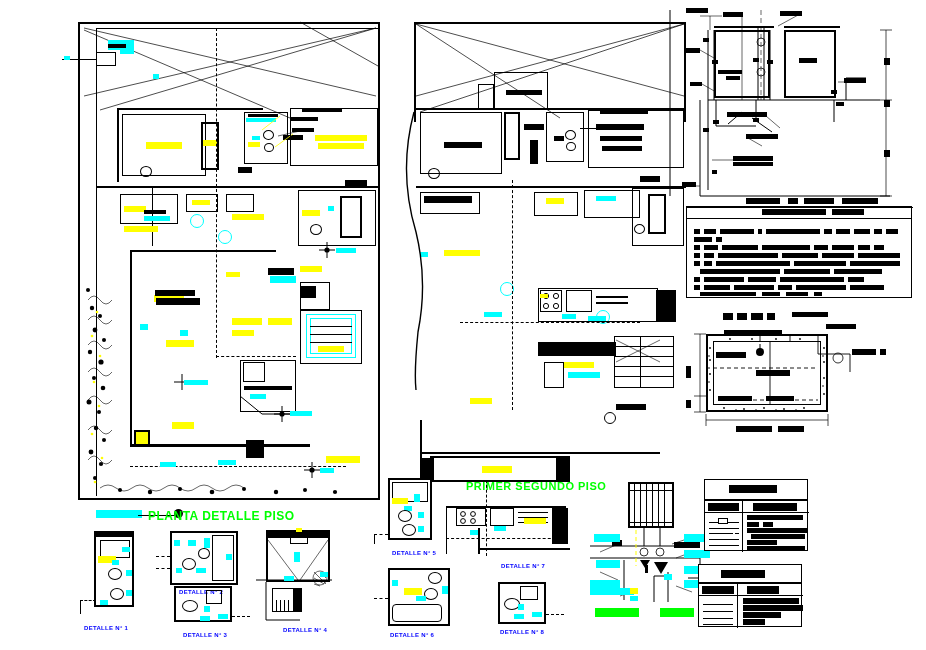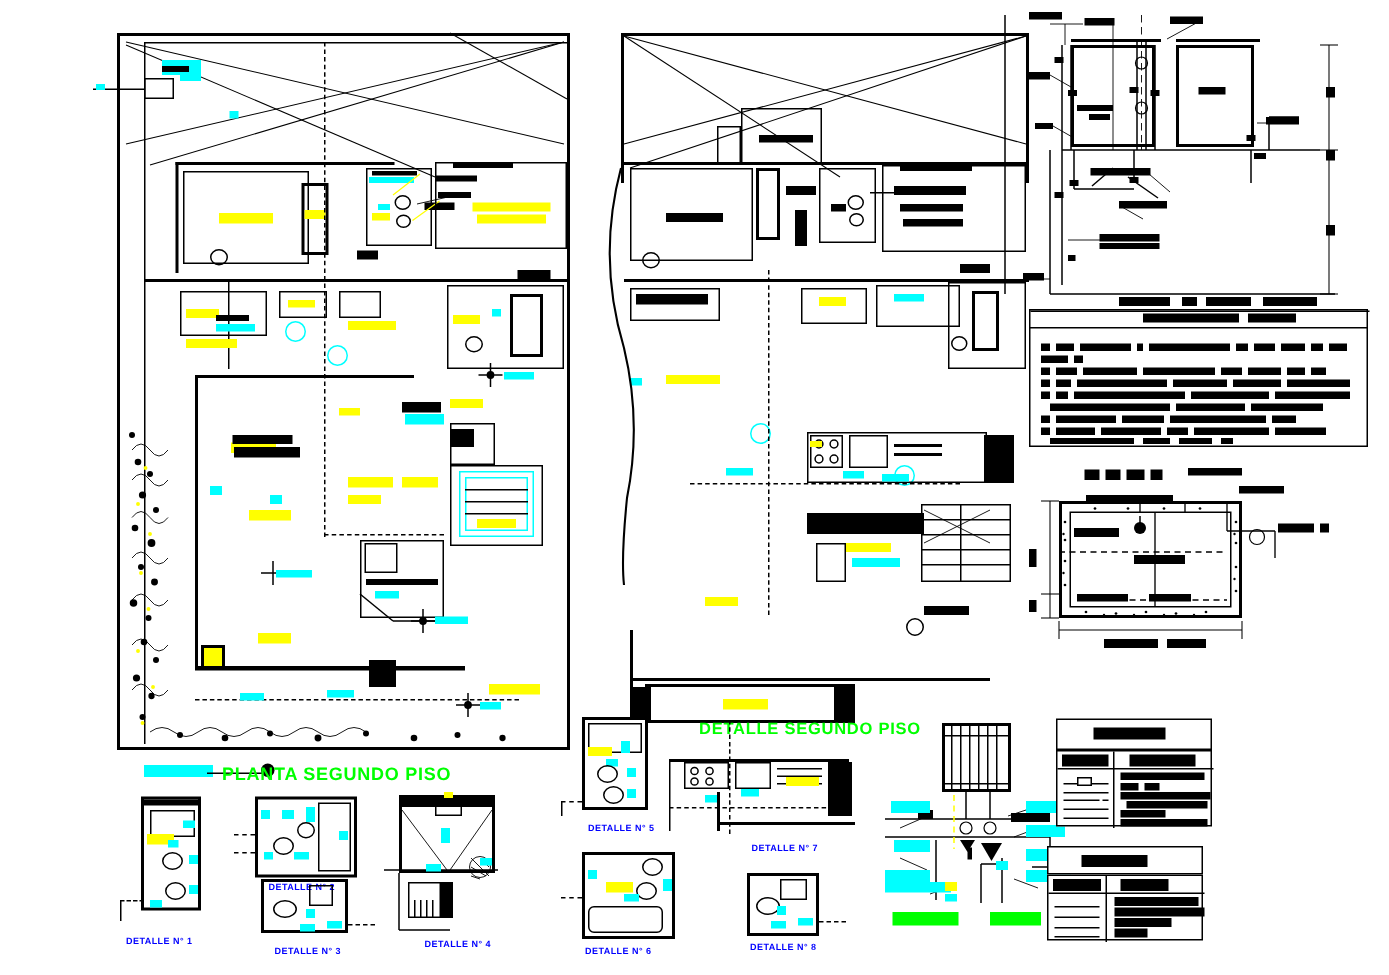--- a/index.html
+++ b/index.html
@@ -243,21 +243,21 @@
   <div class="lnw" style="left:130px;top:444px;width:180px;height:3px;"></div>
   <div class="blk" style="left:134px;top:430px;width:16px;height:16px;"></div>
   <div class="blk" style="left:246px;top:440px;width:18px;height:18px;"></div>
   <div class="ye" style="left:136px;top:432px;width:12px;height:12px;"></div>
   <div class="cy" style="left:160px;top:462px;width:16px;height:5px;"></div>
   <div class="cy" style="left:218px;top:460px;width:18px;height:5px;"></div>
 
   <div class="dot" style="left:174px;top:509px;width:9px;height:9px;"></div>
   <div class="cy" style="left:96px;top:510px;width:46px;height:8px;"></div>
   <div class="ln" style="left:138px;top:515px;width:38px;height:1px;"></div>
-  <div class="title-green" style="left:148px;top:509px;font-size:12px;">PLANTA SEGUNDO PISO</div>
+  <div class="title-green" style="left:148px;top:509px;font-size:12px;">PLANTA DETALLE PISO</div>
 </div>
 
 <div>
   <div class="lnw" style="left:414px;top:22px;width:272px;height:2px;"></div>
   <div class="lnw" style="left:414px;top:22px;width:2px;height:100px;"></div>
   <div class="lnw" style="left:684px;top:22px;width:2px;height:100px;"></div>
 
   <svg width="926" height="650">
     <line x1="416" y1="24" x2="684" y2="96" stroke="#000" stroke-width="0.7"></line>
     <line x1="416" y1="96" x2="684" y2="24" stroke="#000" stroke-width="0.7"></line>
@@ -349,21 +349,21 @@
   <div class="blk" style="left:616px;top:404px;width:30px;height:6px;"></div>
   <div class="circ" style="left:604px;top:412px;width:12px;height:12px;"></div>
 
   <div class="dashv" style="left:512px;top:180px;height:230px;"></div>
   <div class="dash" style="left:460px;top:322px;width:180px;"></div>
 
   <svg width="926" height="650">
     <path d="M414 112 q-16 60 2 120 q12 50 2 100 q-4 40 -2 58" stroke="#000" stroke-width="1.4" fill="none"></path>
   </svg>
 
-  <div class="title-green" style="left:466px;top:480px;font-size:11px;">DETALLE SEGUNDO PISO</div>
+  <div class="title-green" style="left:466px;top:480px;font-size:11px;">PRIMER SEGUNDO PISO</div>
 </div>
 
 <div>
   <div class="boxw" style="left:714px;top:30px;width:56px;height:68px;"></div>
   <div class="boxw" style="left:784px;top:30px;width:52px;height:68px;"></div>
   <div class="ln" style="left:714px;top:26px;width:60px;height:2px;"></div>
   <div class="ln" style="left:784px;top:26px;width:56px;height:2px;"></div>
   <div class="blk" style="left:799px;top:58px;width:18px;height:5px;"></div>
   <div class="blk" style="left:718px;top:70px;width:24px;height:4px;"></div>
   <div class="blk" style="left:726px;top:76px;width:14px;height:4px;"></div>

